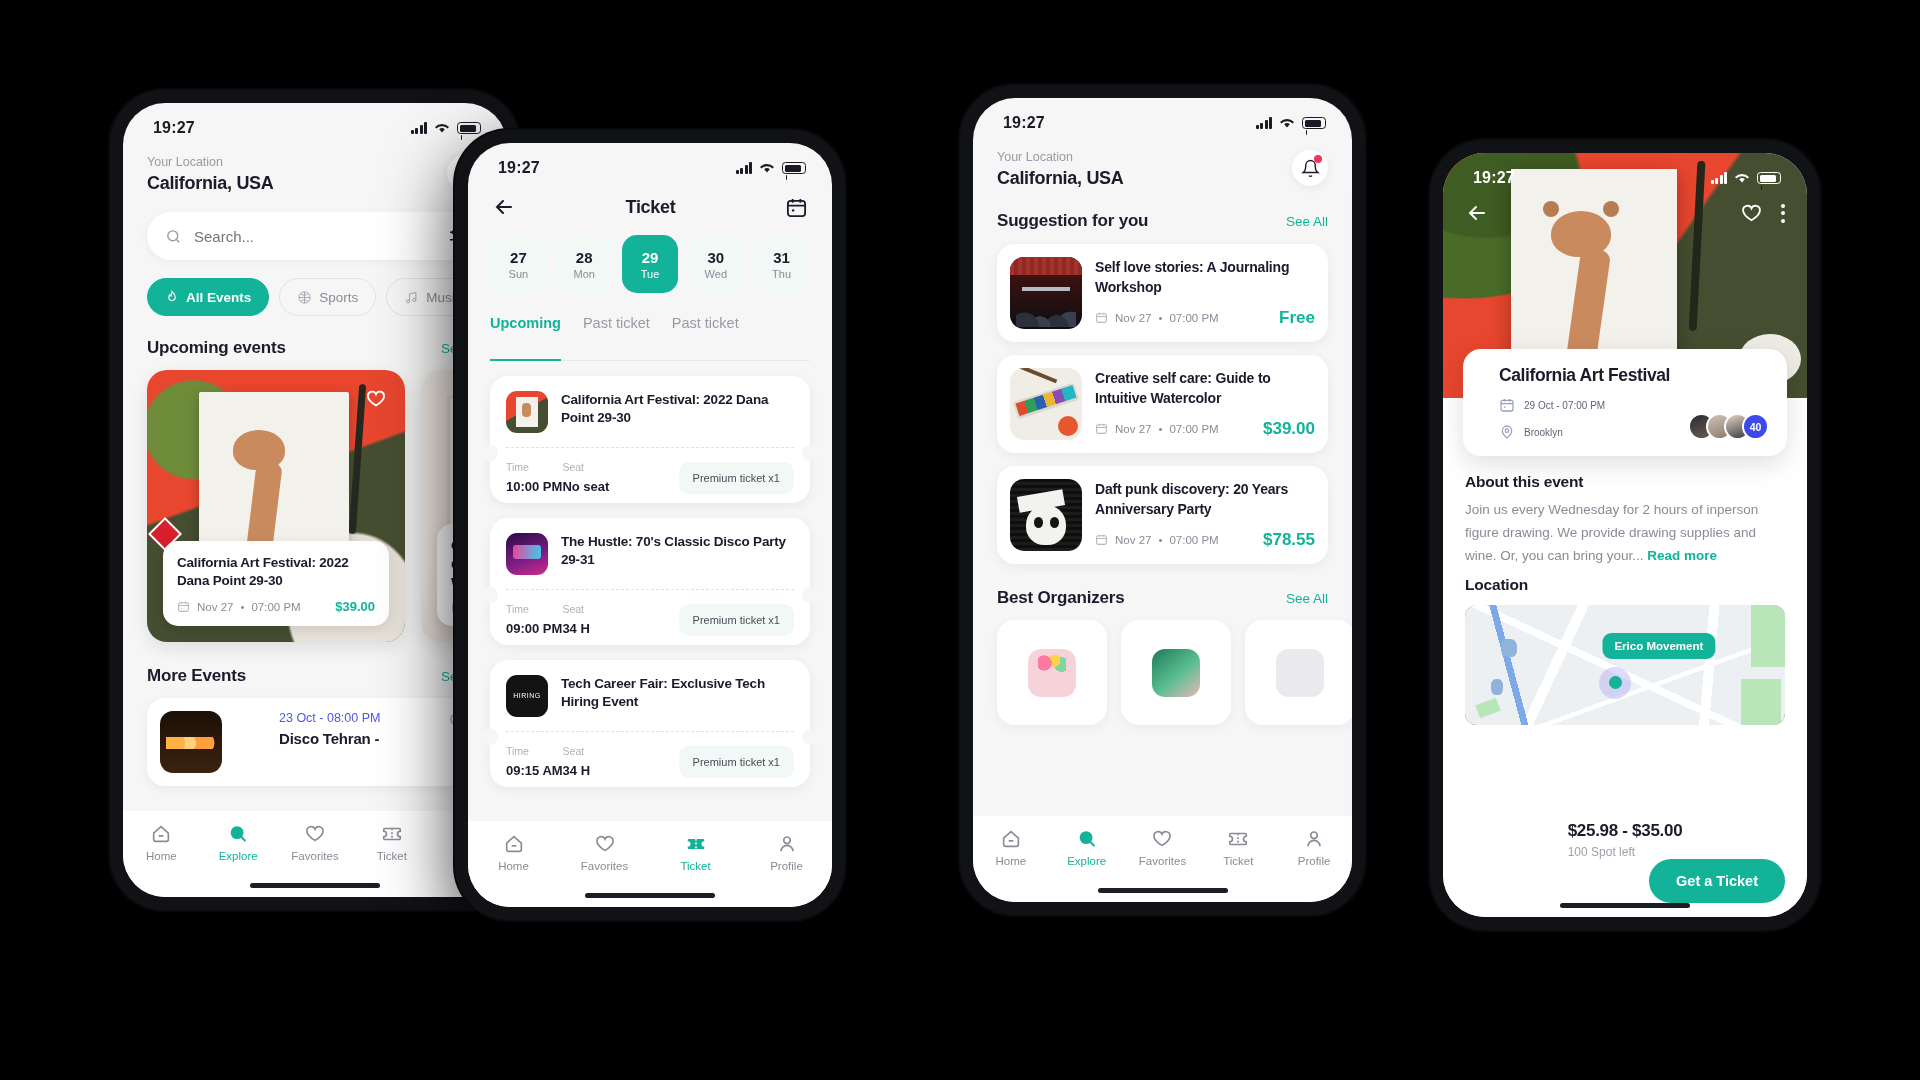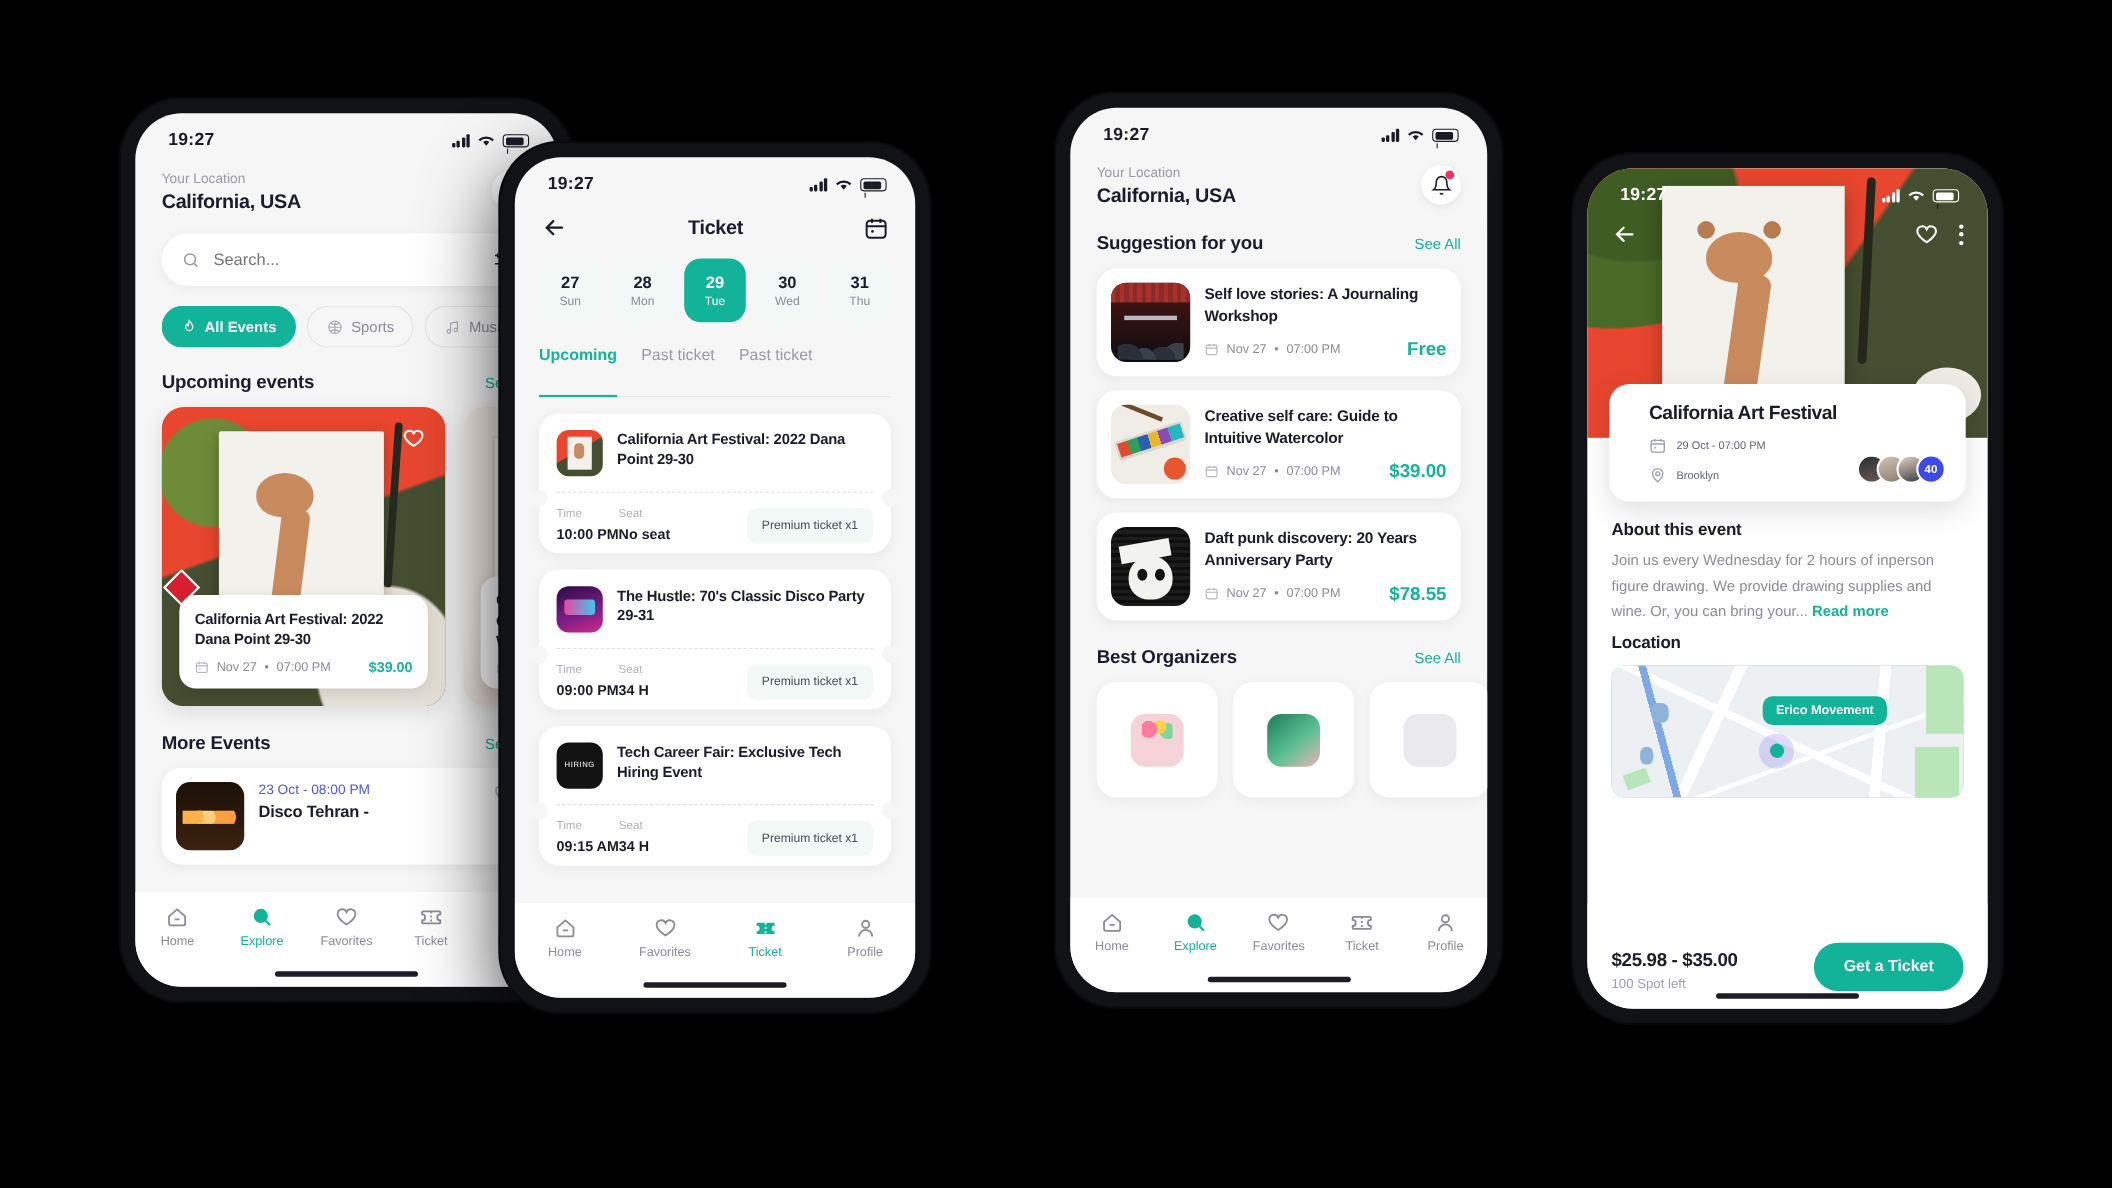--- a/index.html
+++ b/index.html
@@ -143,28 +143,28 @@
   .dt-name{font-size:17.5px;font-weight:bold;color:#1a1b2b;letter-spacing:-.4px;}
   .dt-line{display:flex;align-items:center;gap:9px;margin-top:11px;font-size:10px;color:#606376;}
   .avatars{position:absolute;right:18px;bottom:16px;display:flex;align-items:center;}
   .av{width:27px;height:27px;border-radius:50%;border:2px solid #fff;margin-left:-9px;overflow:hidden;position:relative;}
   .av.count{background:#3b4ae8;color:#fff;font-size:10.5px;font-weight:bold;
     display:flex;align-items:center;justify-content:center;}
   .dt-body{position:absolute;left:0;right:0;top:320px;bottom:0;padding:0 22px;}
   .dt-h{font-size:15.5px;font-weight:bold;color:#1a1b2b;letter-spacing:-.2px;}
   .dt-p{font-size:13.5px;color:#8b8b96;line-height:1.72;margin-top:7px;}
   .read-more{color:#13b39a;font-weight:bold;}
-  .map{margin-top:11px;height:120px;border-radius:12px;position:relative;overflow:hidden;background:#5eead4;}
+  .map{margin-top:11px;height:120px;border-radius:12px;position:relative;overflow:hidden;background:#404040;}
   .map-pill{position:absolute;left:50%;top:28px;transform:translateX(-20%);background:#13b39a;color:#fff;
     font-size:11.5px;font-weight:bold;padding:7px 12px;border-radius:9px;white-space:nowrap;}
   .map-pin{position:absolute;left:42%;top:62px;width:32px;height:32px;border-radius:50%;
     background:rgba(140,130,240,.28);display:flex;align-items:center;justify-content:center;}
   .map-pin i{width:13px;height:13px;border-radius:50%;background:#13b39a;display:block;}
   .dt-foot{position:absolute;left:0;right:0;bottom:0;height:96px;background:#fff;
-    display:flex;align-items:flex-end;padding:0 22px 16px;}
+    display:flex;align-items:center;padding:0 22px 16px;flex-direction:column;}
   .price-big{font-size:17px;font-weight:bold;color:#1a1b2b;letter-spacing:-.3px;}
   .spot{font-size:12px;color:#a0a0ab;margin-top:4px;}
   .get-btn{margin-left:auto;background:#13b39a;color:#fff;font-size:14.5px;font-weight:bold;
     padding:14px 27px;border-radius:26px;border:0;font-family:inherit;}
   .dots3{display:flex;flex-direction:column;gap:3.5px;}
   .dots3 i{width:4px;height:4px;border-radius:50%;background:#fff;display:block;}
 </style>
 </head>
 <body>
 
@@ -304,21 +304,21 @@
       <div class="see-all">See All</div>
     </div>
 
     <div class="more-card">
       <div class="more-thumb" style="background:linear-gradient(180deg,#1b1008,#3c220f);">
         <div style="position:absolute;left:6px;top:26px;width:52px;height:12px;background:
           radial-gradient(circle at 10% 50%,#ffb347 0 28%,transparent 30%),
           radial-gradient(circle at 40% 50%,#ffd27a 0 28%,transparent 30%),
           radial-gradient(circle at 72% 50%,#ff9e3d 0 28%,transparent 30%);"></div>
       </div>
-      <div style="flex:1;">
+      <div style="flex:1;margin-left:44px;">
         <div class="more-date">23 Oct - 08:00 PM</div>
         <div class="more-title">Disco Tehran -</div>
       </div>
       <svg width="22" height="22" viewBox="0 0 24 24" fill="none" stroke="#b6b6bf" stroke-width="1.8">
           <path d="M20.8 8.6c0 5-8.8 10.4-8.8 10.4S3.2 13.6 3.2 8.6A4.6 4.6 0 0 1 12 6.7a4.6 4.6 0 0 1 8.8 1.9Z"></path>
         </svg>
     </div>
 
     <div class="bnav">
       <div class="bnav-item">

